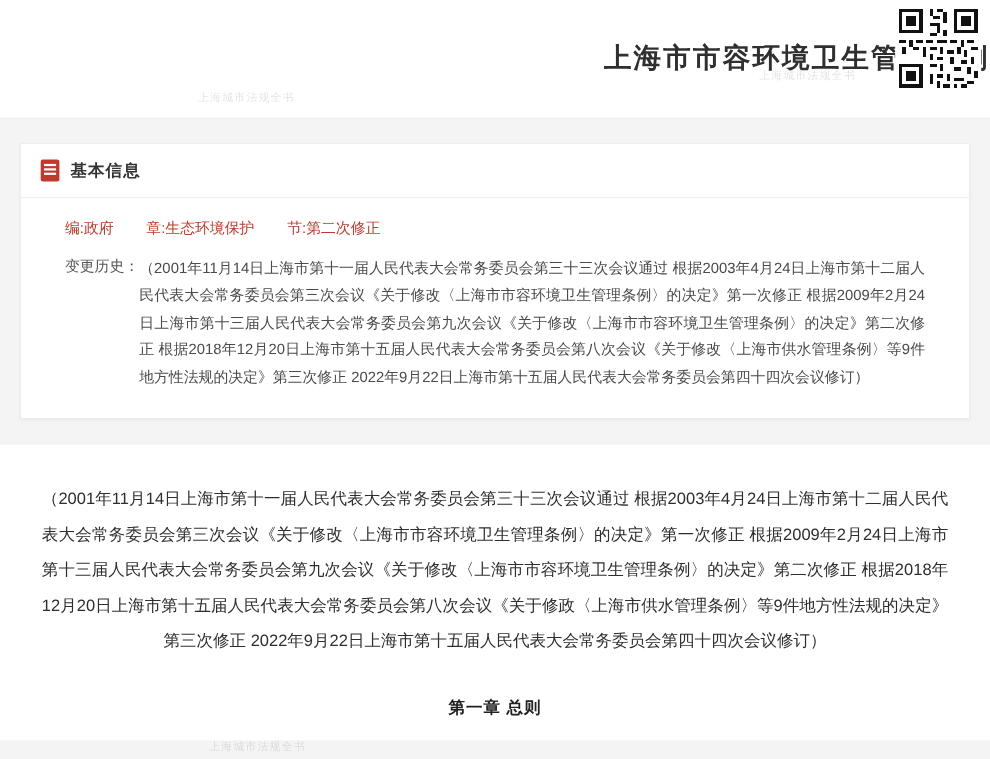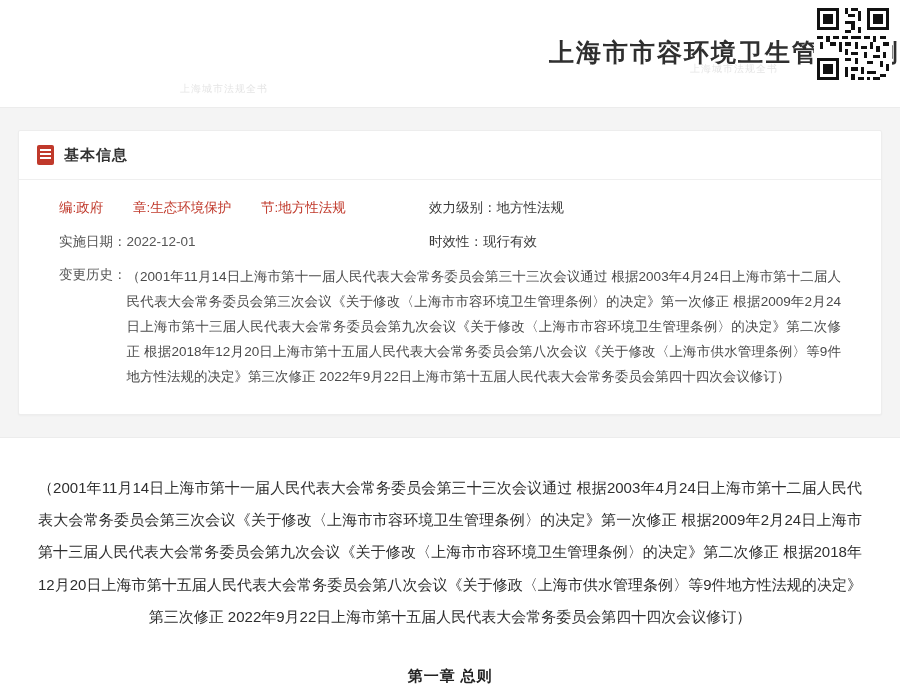--- a/index.html
+++ b/index.html
@@ -252,29 +252,24 @@
     <span class="doc-icon"></span>
     <span class="card-title">基本信息</span>
   </div>
 
   <div class="card-body">
 
     <div class="meta-row">
       <div class="meta-left">
         <a class="tag-link" href="#">编:政府</a>
         <a class="tag-link" href="#">章:生态环境保护</a>
-        <a class="tag-link" href="#">节:地方性法规</a>
+        <a class="tag-link" href="#">节:第二次修正</a>
       </div>
-      <div class="meta-right meta-plain">效力级别：地方性法规</div>
     </div>
 
-    <div class="meta-row">
-      <div class="meta-left meta-muted">实施日期：2022-12-01</div>
-      <div class="meta-right meta-plain">时效性：现行有效</div>
-    </div>
 
     <div class="history-row">
       <div class="history-label">变更历史：</div>
       <div class="history-text">（2001年11月14日上海市第十一届人民代表大会常务委员会第三十三次会议通过 根据2003年4月24日上海市第十二届人民代表大会常务委员会第三次会议《关于修改〈上海市市容环境卫生管理条例〉的决定》第一次修正 根据2009年2月24日上海市第十三届人民代表大会常务委员会第九次会议《关于修改〈上海市市容环境卫生管理条例〉的决定》第二次修正 根据2018年12月20日上海市第十五届人民代表大会常务委员会第八次会议《关于修改〈上海市供水管理条例〉等9件地方性法规的决定》第三次修正 2022年9月22日上海市第十五届人民代表大会常务委员会第四十四次会议修订）</div>
     </div>
 
   </div>
 </div>
 
 <div class="doc-area">

